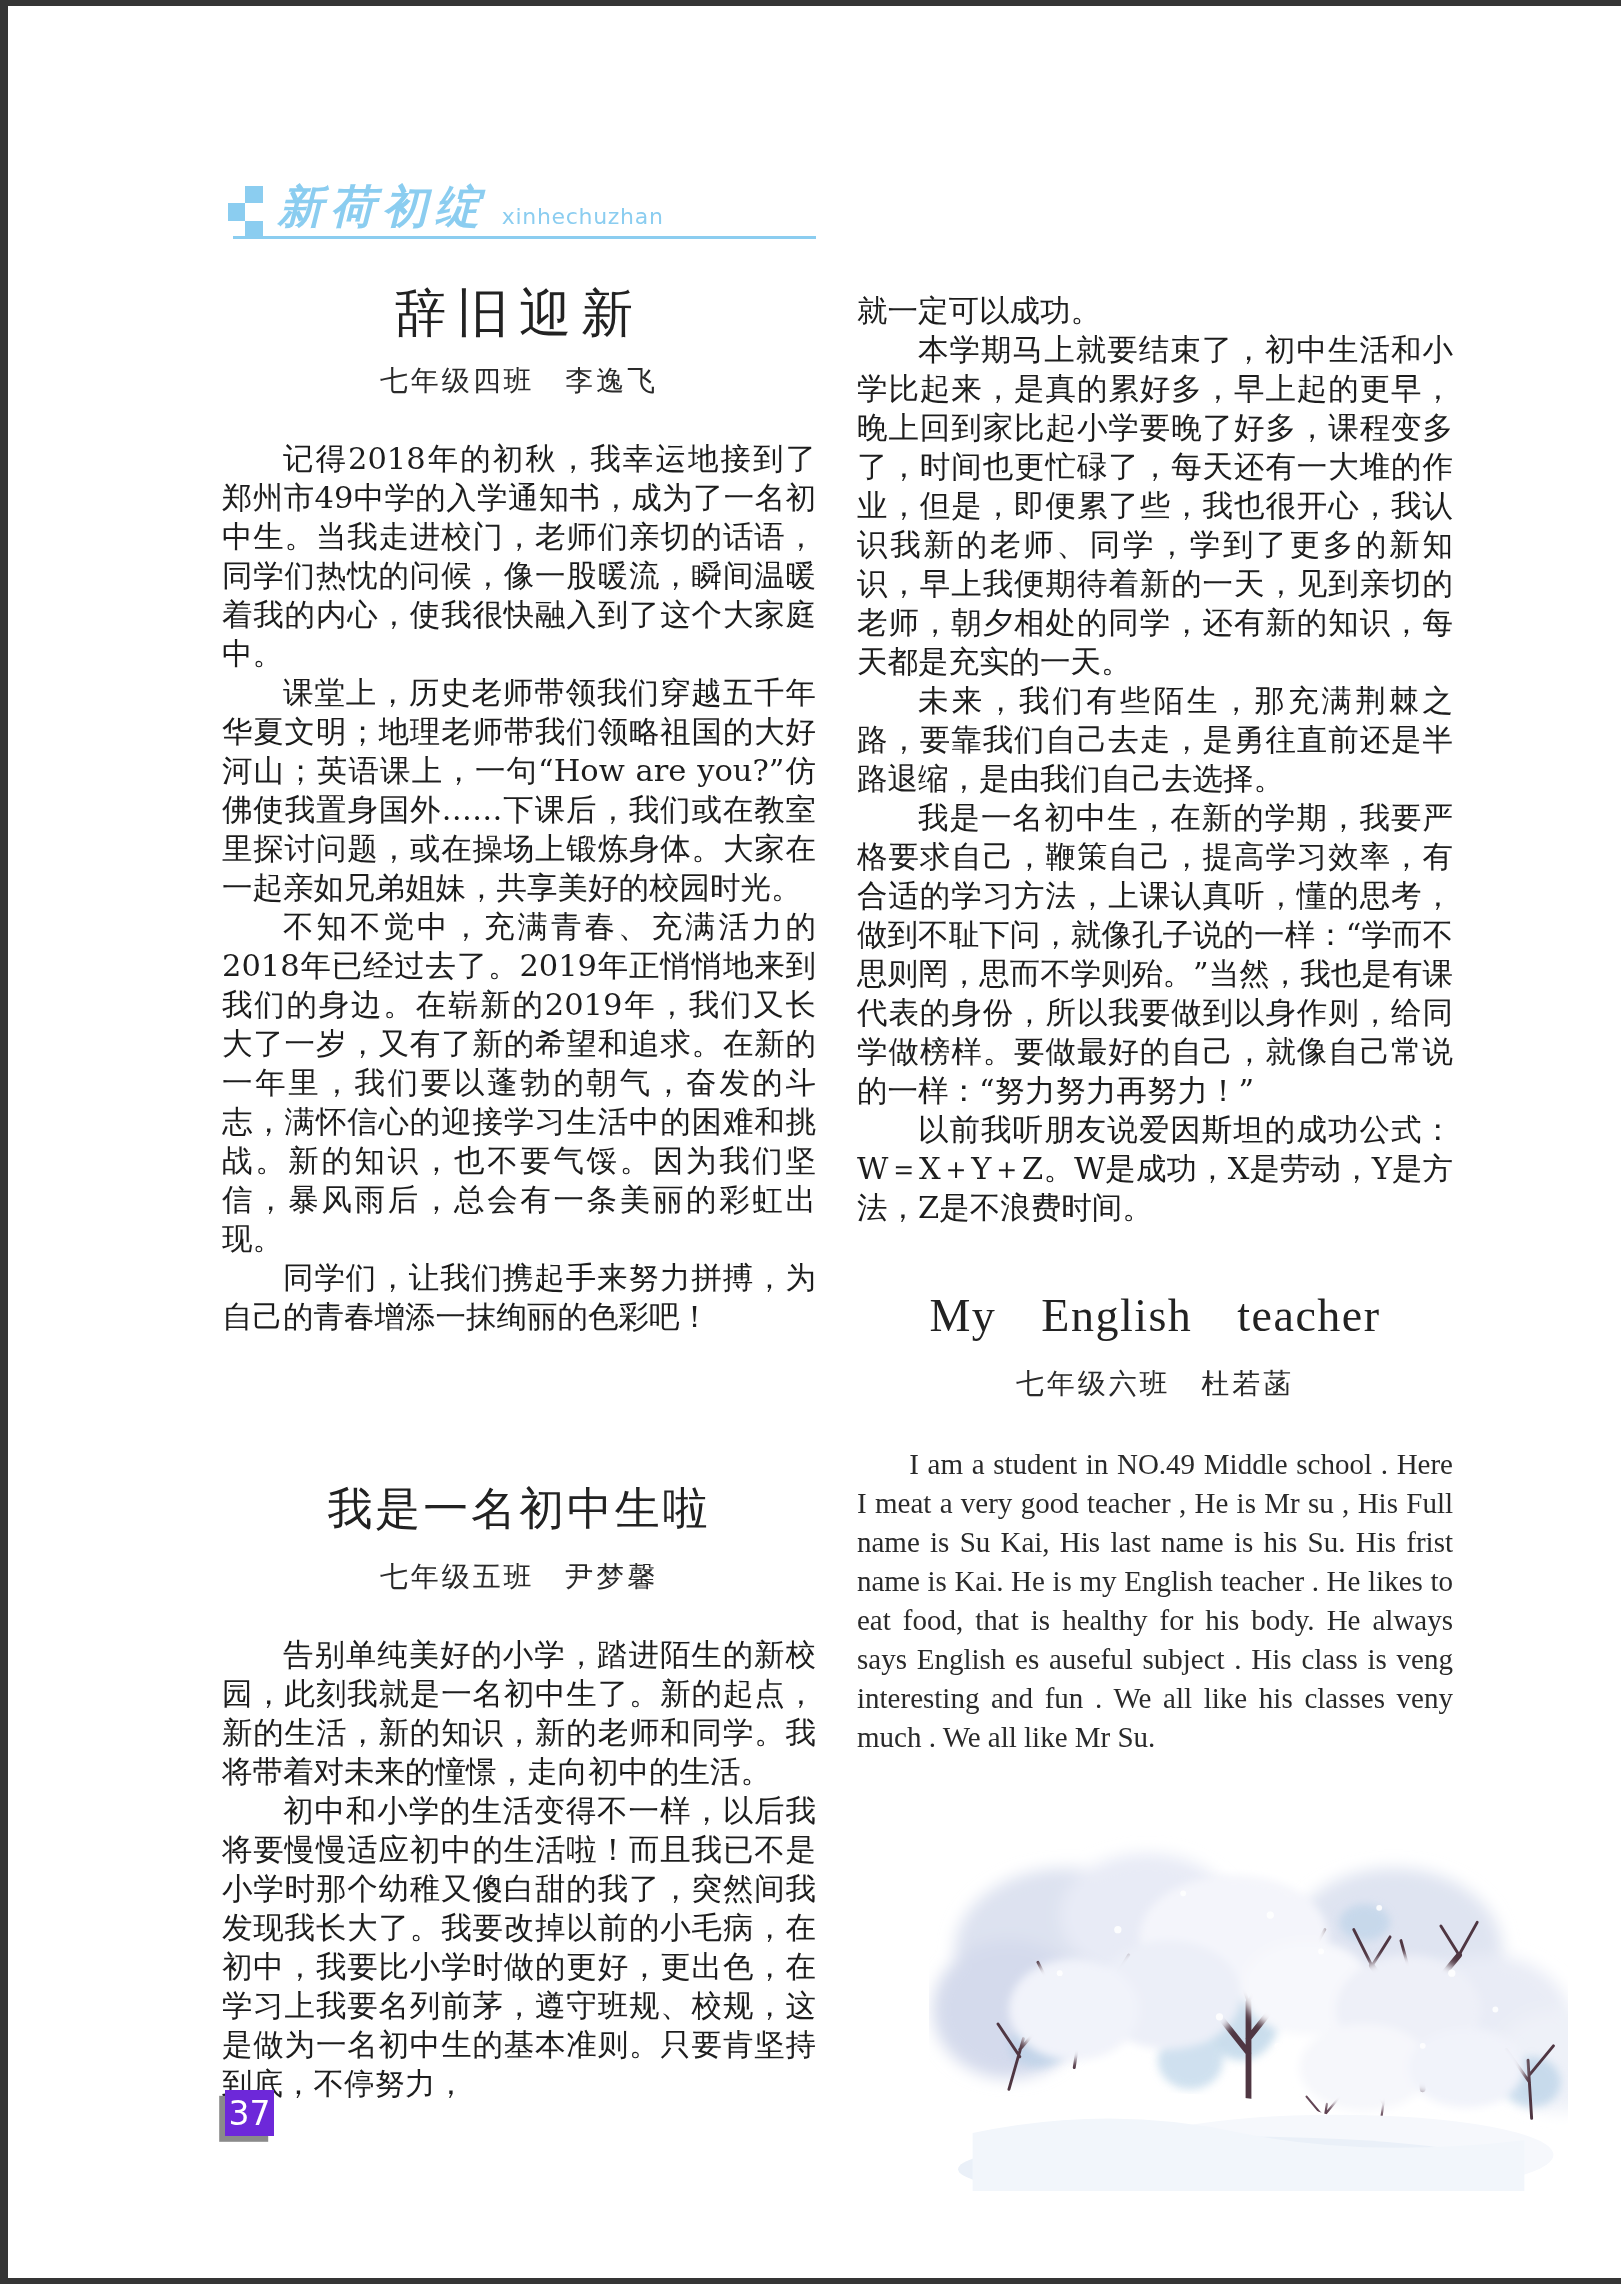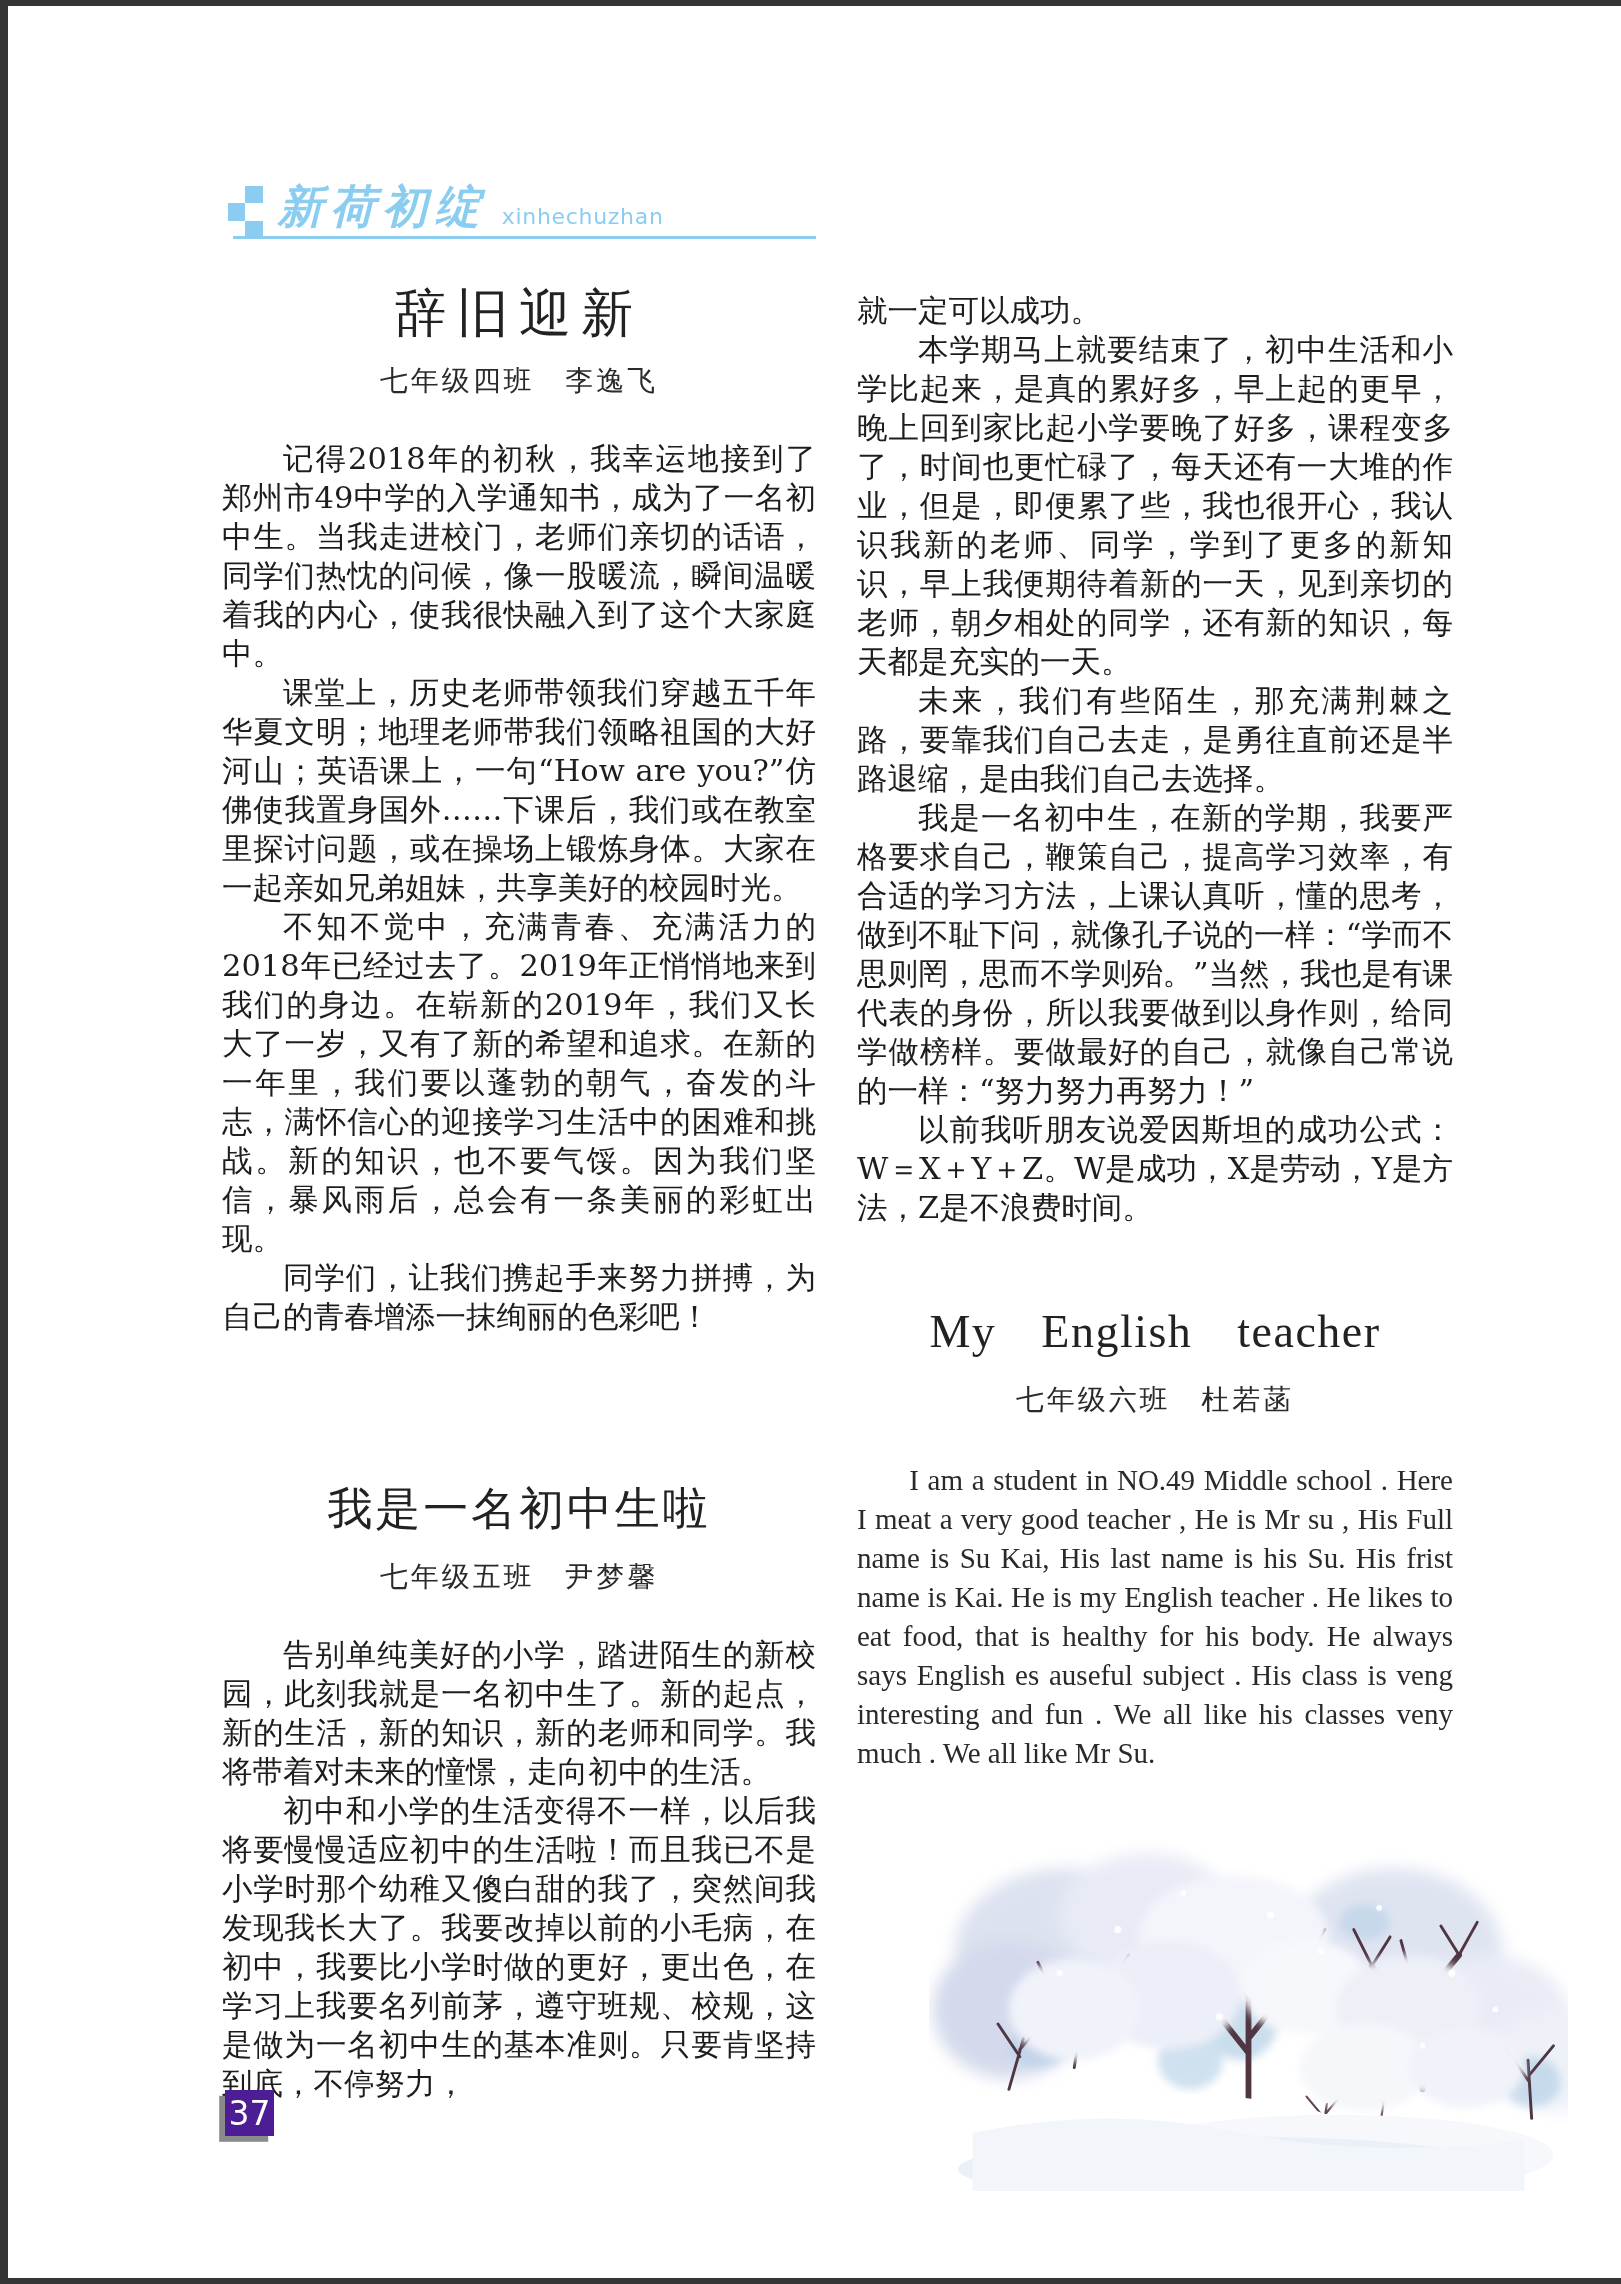--- a/index.html
+++ b/index.html
@@ -36,40 +36,40 @@
   .col{position:absolute;top:276px;}
   .col-left{left:214px;width:594px;}
   .col-right{left:849px;width:596px;top:285px;}
   .article-title{
     text-align:center;font-size:52px;line-height:62px;
     letter-spacing:10.2px;color:#222;font-weight:normal;white-space:nowrap;
   }
   .article-title.t2{font-size:45px;letter-spacing:2.9px;margin-top:142px;}
   .article-title.t3{
     font-family:"Liberation Serif","DejaVu Serif",serif;
-    font-size:46px;font-weight:normal;letter-spacing:1.5px;word-spacing:32px;margin-top:74px;
+    font-size:46px;font-weight:normal;letter-spacing:1.5px;word-spacing:32px;margin-top:58px;
   }
   .byline{text-align:center;font-size:28px;line-height:35px;margin-top:19px;color:#2a2a2a;letter-spacing:2.9px;}
   .body-cn{margin-top:41px;}
   .body-cn p{
     margin:0;font-size:30.5px;line-height:39px;
     text-align:justify;text-justify:inter-ideograph;
     text-indent:2em;color:#1d1d1d;
   }
   .body-cn p.no-indent{text-indent:0;}
   .body-en{margin-top:44px;}
   .body-en p{
     margin:0;font-family:"Liberation Serif","DejaVu Serif",serif;
     font-size:29px;line-height:39px;color:#2a2a2a;
     text-align:justify;text-indent:1.8em;
   }
   
   .page-num{
     position:absolute;left:217px;top:2084px;
-    width:49px;height:46px;background:#4c1d95;
+    width:49px;height:46px;background:#6d28d9;
     color:#ffffff;font-family:"DejaVu Sans","Liberation Sans",sans-serif;
     font-size:33px;display:flex;align-items:center;justify-content:center;
     box-shadow:-5.8px 5.8px 0 #8a8a8a;
   }
   
   .illustration{position:absolute;left:921px;top:1822px;width:639px;height:363px;}
 </style>
 </head>
 <body>
 

